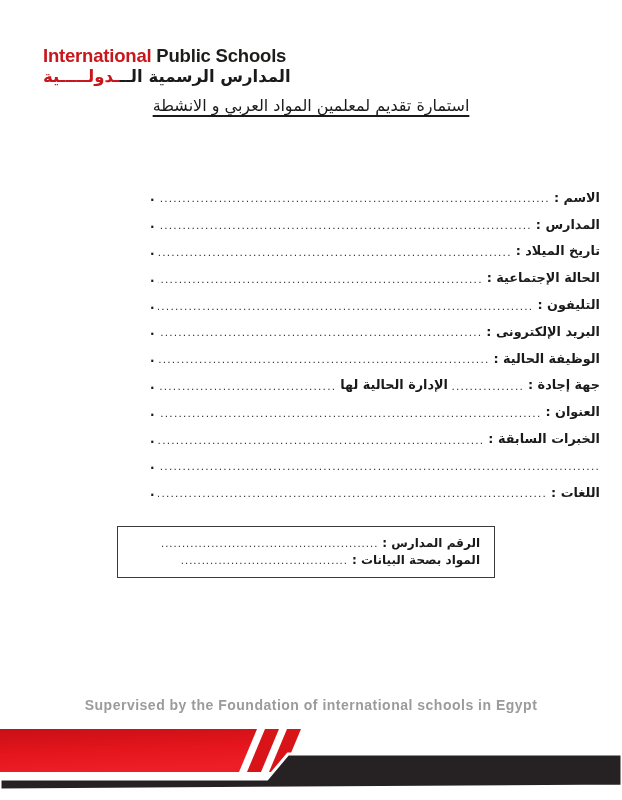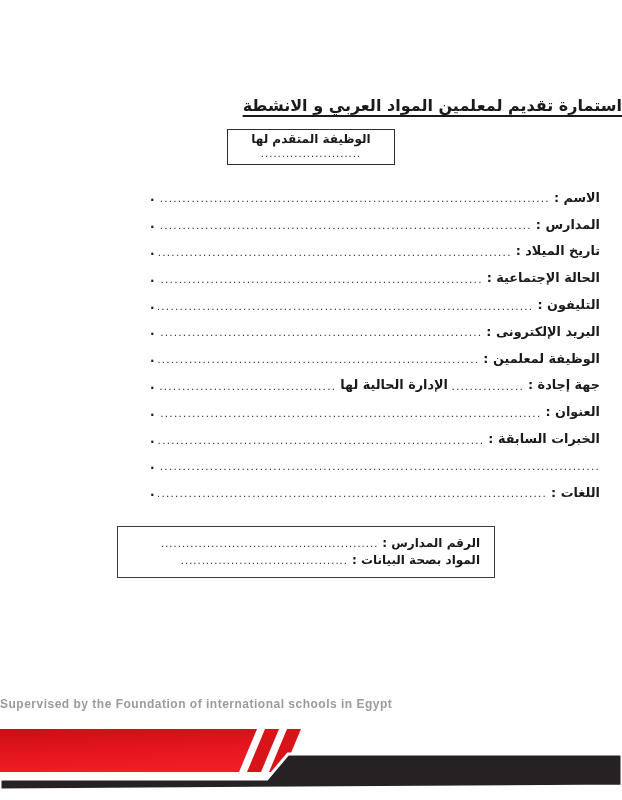--- a/index.html
+++ b/index.html
@@ -11,22 +11,22 @@
   
   .logo{position:absolute;left:43px;top:46px;}
   .logo-en{font-family:"Liberation Sans","DejaVu Sans",sans-serif;font-weight:bold;
     font-size:18.5px;line-height:20px;letter-spacing:-0.2px;white-space:nowrap;}
   .logo-en .red{color:#c8161d;}
   .logo-en .dark{color:#1d1d1b;}
   .logo-ar{direction:rtl;text-align:right;font-weight:bold;font-size:16.5px;
     line-height:21px;white-space:nowrap;width:fit-content;}
   .logo-ar .red{color:#c8161d;}
   
-  .form-title{position:absolute;left:0;right:0;top:96px;text-align:right;
-    direction:rtl;font-weight:bold;font-size:16px;
+  .form-title{position:absolute;left:0;right:0;top:96px;text-align:center;
+    direction:rtl;font-weight:normal;font-size:16px;
     text-decoration:underline;text-underline-offset:4px;text-decoration-thickness:1.5px;}
   
   .job-box{position:absolute;left:227px;top:129px;width:166px;height:34px;
     border:1.5px solid #2e2e2e;text-align:center;direction:rtl;}
   .job-box .lbl{font-weight:bold;font-size:12px;line-height:17px;display:block;margin-top:1px;}
   .job-box .dots{font-size:10px;letter-spacing:1px;color:#2a2a2a;line-height:12px;display:block;}
   
   .rows{position:absolute;top:184px;left:150px;right:22px;direction:rtl;}
   .row{display:flex;align-items:center;height:26.8px;direction:rtl;}
   .row .lbl{font-weight:bold;font-size:12.8px;white-space:nowrap;flex:0 0 auto;padding-left:4px;}
@@ -36,37 +36,41 @@
   .row .dots.fixed{flex:0 0 72px;}
   .row .end{flex:0 0 auto;font-size:12px;font-weight:bold;padding-right:3px;}
   
   .sign-box{position:absolute;left:117px;top:526px;width:378px;height:52px;
     border:1.3px solid #3a3a3a;direction:rtl;padding-top:7px;box-sizing:border-box;}
   .sign-line{display:flex;align-items:center;direction:rtl;padding-right:14px;height:17px;}
   .sign-line .lbl{font-weight:bold;font-size:12px;white-space:nowrap;padding-left:4px;}
   .sign-line .dots{font-size:10px;letter-spacing:1px;color:#2a2a2a;white-space:nowrap;
     overflow:hidden;transform:translateY(1px);}
   
-  .supervised{position:absolute;left:0;right:0;top:697px;text-align:left;
+  .supervised{position:absolute;left:0;right:0;top:697px;text-align:center;
     font-family:"Liberation Sans","DejaVu Sans",sans-serif;font-weight:bold;
-    font-size:12px;letter-spacing:0.5px;color:#9b9b9b;}
+    font-size:14px;letter-spacing:0.5px;color:#9b9b9b;}
   .ribbons{position:absolute;left:0;top:720px;width:622px;height:80px;display:block;}
 </style>
 </head>
 <body>
 
 <div class="page">
 
+  <div class="logo">
+    <div class="logo-en">
+      <span class="red">International</span><span class="dark"> Public Schools</span>
+    </div>
+    <div class="logo-ar">
+      <span class="dark">المدارس الرسمية الــ</span><span class="red">ـدولـــــية</span>
+    </div>
+  </div>
 
   <div class="form-title">استمارة تقديم لمعلمين المواد العربي و الانشطة</div>
 
-  <div class="job-box">
-    <span class="lbl">الوظيفة المتقدم لها</span>
-    <span class="dots">........................</span>
-  </div>
 
   <div class="rows">
     <div class="row">
       <span class="lbl">الاسم :</span>
       <span class="dots">..........................................................................................................................................................</span>
       <span class="end">.</span>
     </div>
     <div class="row">
       <span class="lbl">المدارس :</span>
       <span class="dots">..........................................................................................................................................................</span>
@@ -86,21 +90,21 @@
       <span class="lbl">التليفون :</span>
       <span class="dots">..........................................................................................................................................................</span>
       <span class="end">.</span>
     </div>
     <div class="row">
       <span class="lbl">البريد الإلكترونى :</span>
       <span class="dots">..........................................................................................................................................................</span>
       <span class="end">.</span>
     </div>
     <div class="row">
-      <span class="lbl">الوظيفة لمعلمين :</span>
+      <span class="lbl">الوظيفة الحالية :</span>
       <span class="dots">..........................................................................................................................................................</span>
       <span class="end">.</span>
     </div>
     <div class="row">
       <span class="lbl">جهة إجادة :</span>
       <span class="dots fixed">..........................................................................................................................................................</span>
       <span class="mid">الإدارة الحالية لها</span>
       <span class="dots">..........................................................................................................................................................</span>
       <span class="end">.</span>
     </div>

